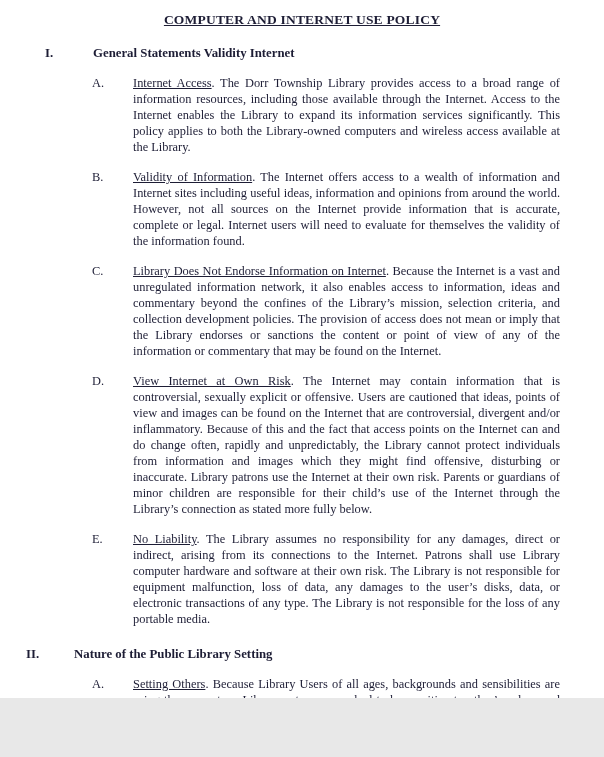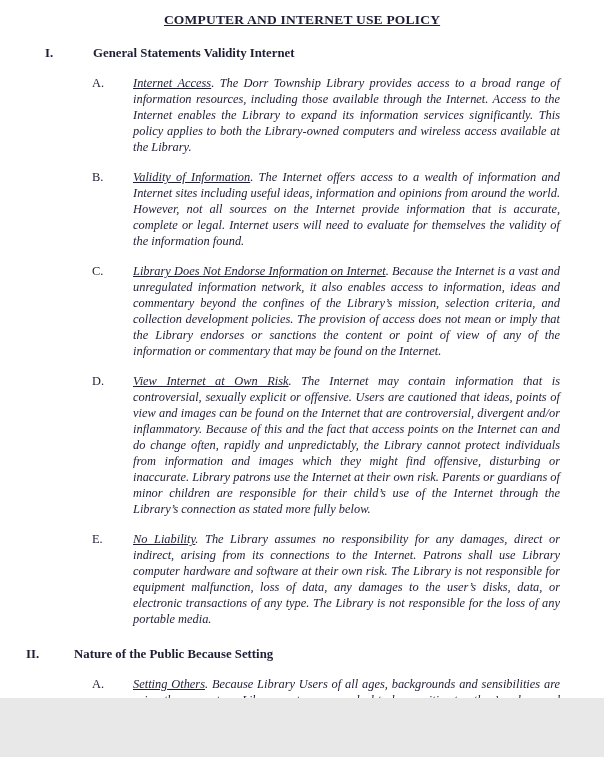--- a/index.html
+++ b/index.html
@@ -44,21 +44,20 @@
     display: flex;
     margin: 14px 44px 0 92px;
   }
   .item .letter {
     flex: 0 0 41px;
   }
   .item .body {
     flex: 1;
     margin: 0;
     text-align: justify;
-    font-style: italic;
   }
   .u {
     text-decoration: underline;
   }
   .sec-gap {
     margin-top: 19px;
     margin-left: 26px;
   }
   .page-number {
     position: absolute;
@@ -100,21 +99,21 @@
     <p class="body"><span class="u">View Internet at Own Risk</span><span>. </span><span>The Internet may contain information that is controversial, sexually explicit or offensive.  Users are cautioned that ideas, points of view and images can be found on the Internet that are controversial, divergent and/or inflammatory.  Because of this and the fact that access points on the Internet can and do change often, rapidly and unpredictably, the Library cannot protect individuals from information and images which they might find offensive, disturbing or inaccurate. Library patrons use the Internet at their own risk. Parents or guardians of minor children are responsible for their child’s use of the Internet through the Library’s connection as stated more fully below.</span></p>
   </div>
 
   <div class="item">
     <span class="letter">E.</span>
     <p class="body"><span class="u">No Liability</span><span>. </span><span>The Library assumes no responsibility for any damages, direct or indirect, arising from its connections to the Internet.  Patrons shall use Library computer hardware and software at their own risk.  The Library is not responsible for equipment malfunction, loss of data, any damages to the user’s disks, data, or electronic transactions of any type.  The Library is not responsible for the loss of any portable media.</span></p>
   </div>
 
   <div class="sec-head sec-gap">
     <span class="numeral">II.</span>
-    <span class="sec-title">Nature of the Public Because Setting</span>
+    <span class="sec-title">Nature of the Public Library Setting</span>
   </div>
 
   <div class="item">
     <span class="letter">A.</span>
     <p class="body"><span class="u">Setting Others</span><span>. </span><span>Because Library Users of all ages, backgrounds and sensibilities are using the computers, Library patrons are asked to be sensitive to other’s values and beliefs when accessing potentially controversial information and images.</span></p>
   </div>
 
   <div class="page-number">1</div>
 
 </div>

